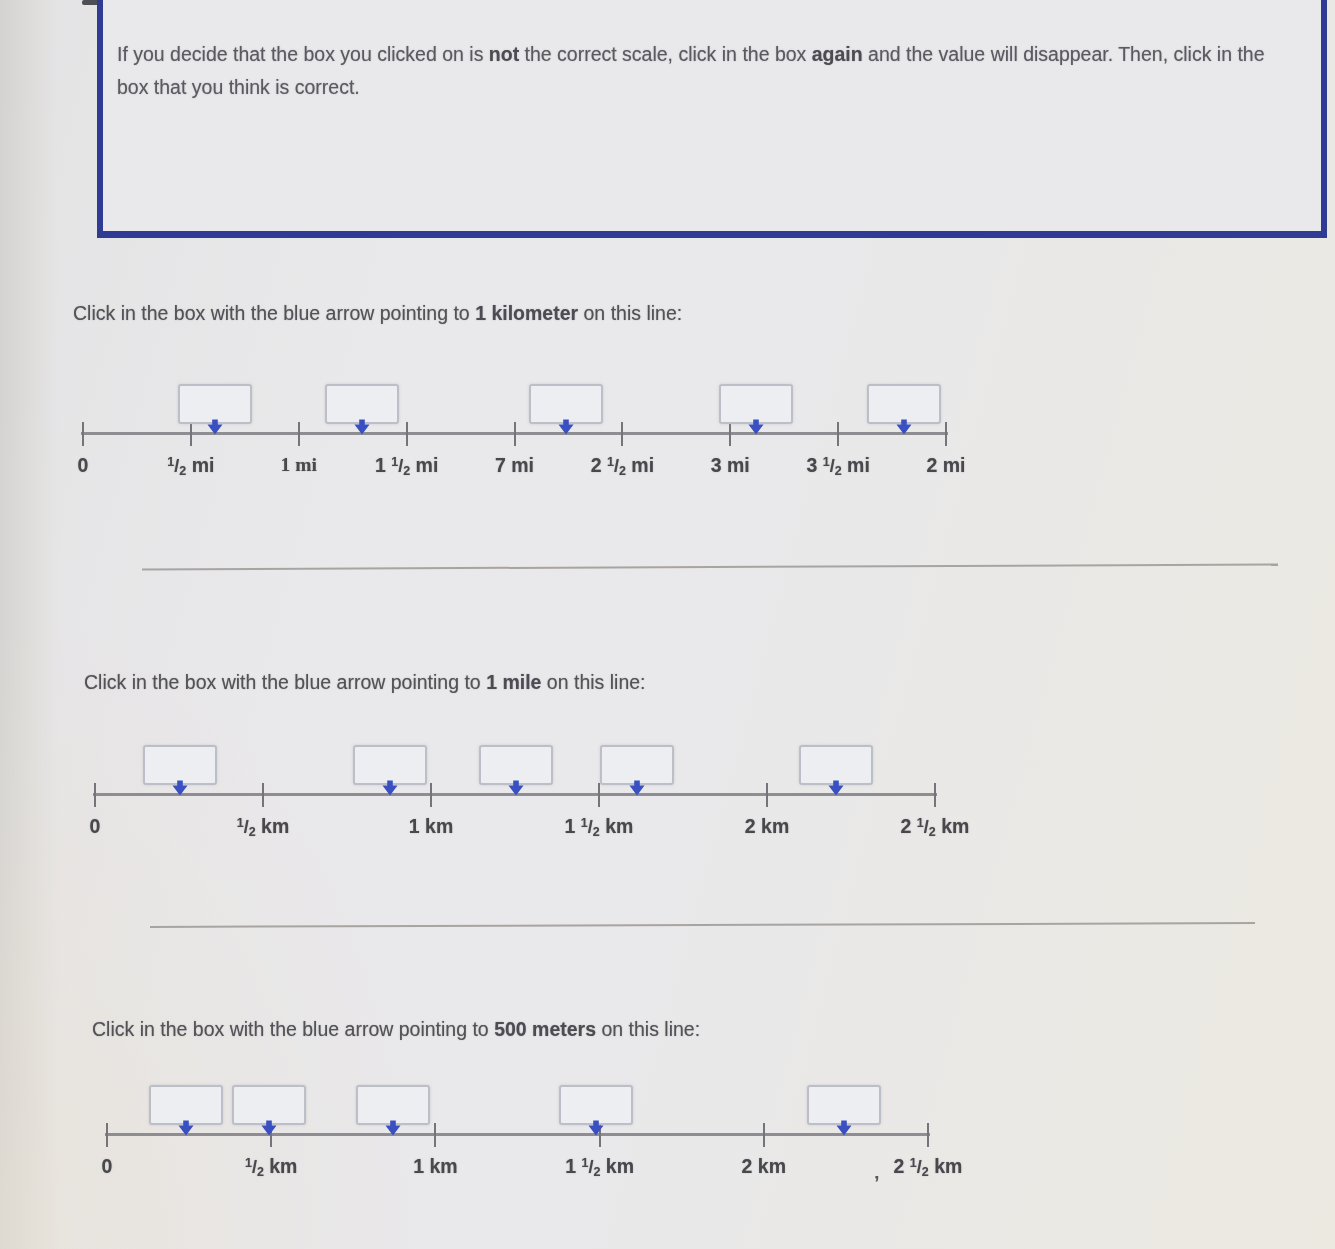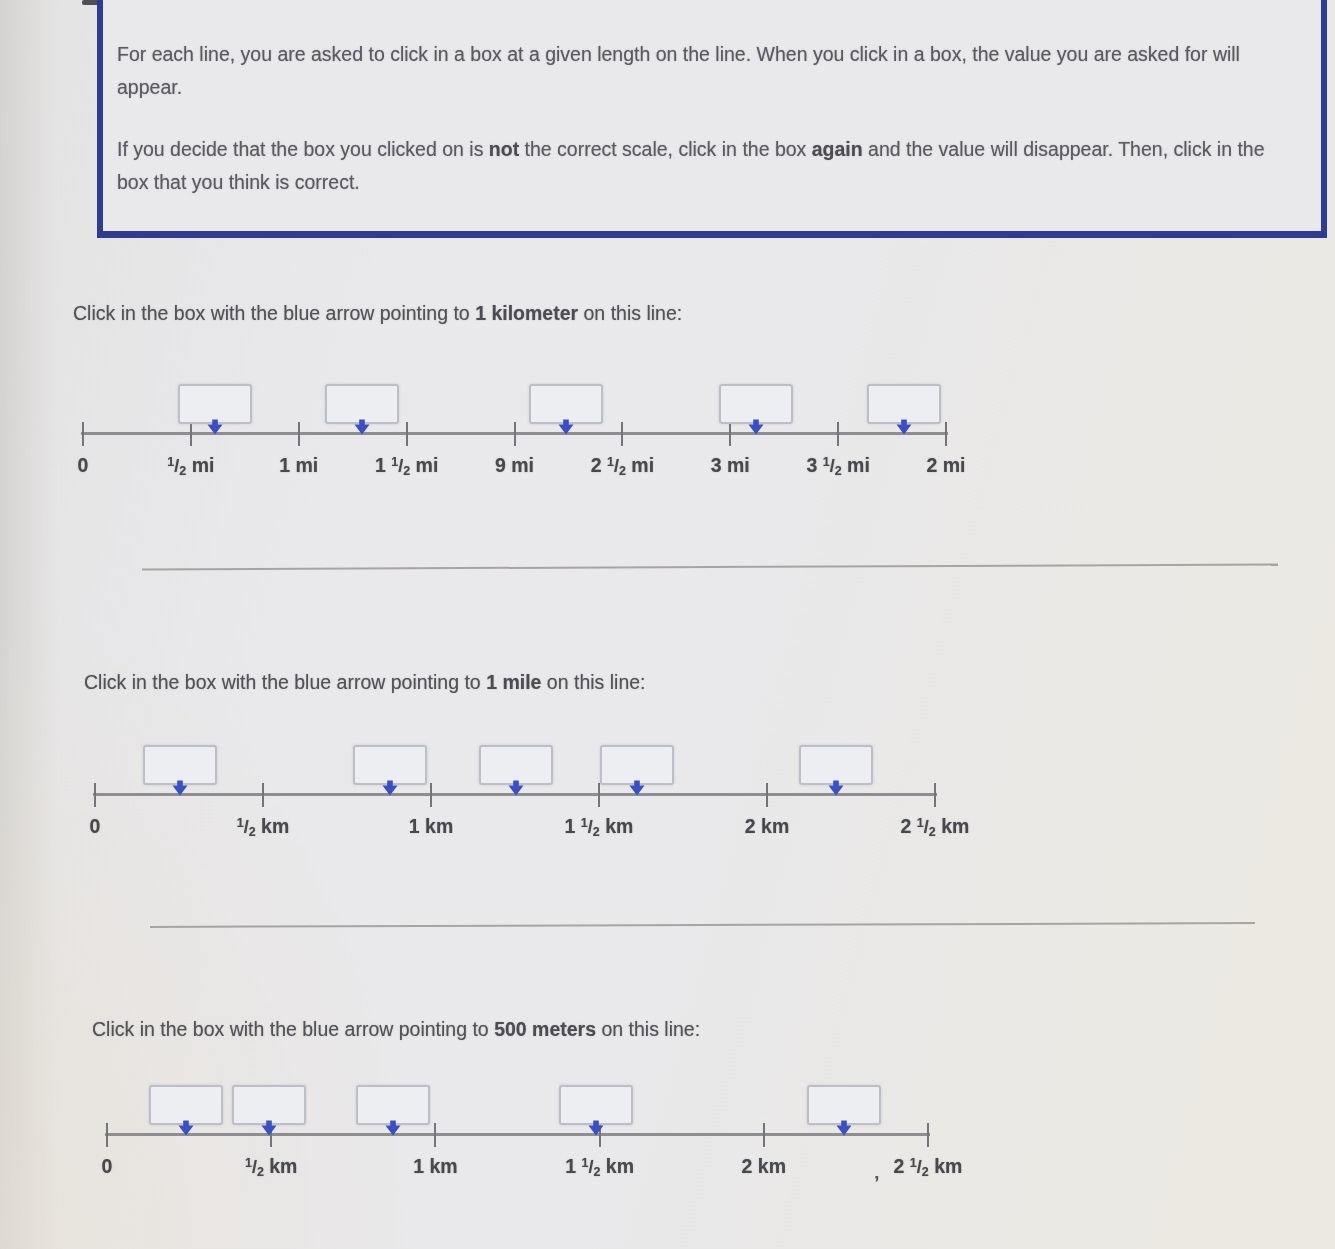--- a/index.html
+++ b/index.html
@@ -75,37 +75,36 @@
 <body>
 
 <div class="page">
   <div class="edge-strip"></div>
   <div class="warm-corner"></div>
   <div class="smudge s1"></div>
   <div class="smudge s2"></div>
   <div class="smudge s3"></div>
 
   <div class="instruction-box">
-    <p><span>For each line, you are asked to click in a box at a given length on the line. When you click in a box, the value you are asked for will appear.</span></p>
     <p><span>If you decide that the box you clicked on is </span><b>not</b><span> the correct scale, click in the box </span><b>again</b><span> and the value will disappear. Then, click in the box that you think is correct.</span></p>
   </div>
 
   <p class="prompt p1"><span>Click in the box with the blue arrow pointing to </span><b>1 kilometer</b><span> on this line:</span></p>
   <div class="numberline l1">
       <div class="rail"></div>
       <div class="tick" style="left: 0%;"></div>
       <div class="tick-label" style="left: 0%;">0</div>
       <div class="tick" style="left: 12.5%;"></div>
       <div class="tick-label" style="left: 12.5%;"><span class="fr"><span class="fn">1</span><span class="fs">/</span><span class="fd">2</span></span> mi</div>
       <div class="tick" style="left: 25%;"></div>
-      <div class="tick-label" style="left: 25%;">1 mi</div>
+      <div class="tick-label" style="left: 25%; font-family: Liberation Serif, serif;">1 mi</div>
       <div class="tick" style="left: 37.5%;"></div>
       <div class="tick-label" style="left: 37.5%;">1 <span class="fr"><span class="fn">1</span><span class="fs">/</span><span class="fd">2</span></span> mi</div>
       <div class="tick" style="left: 50%;"></div>
-      <div class="tick-label" style="left: 50%;">9 mi</div>
+      <div class="tick-label" style="left: 50%;">7 mi</div>
       <div class="tick" style="left: 62.5%;"></div>
       <div class="tick-label" style="left: 62.5%;">2 <span class="fr"><span class="fn">1</span><span class="fs">/</span><span class="fd">2</span></span> mi</div>
       <div class="tick" style="left: 75%;"></div>
       <div class="tick-label" style="left: 75%;">3 mi</div>
       <div class="tick" style="left: 87.5%;"></div>
       <div class="tick-label" style="left: 87.5%;">3 <span class="fr"><span class="fn">1</span><span class="fs">/</span><span class="fd">2</span></span> mi</div>
       <div class="tick" style="left: 100%;"></div>
       <div class="tick-label" style="left: 100%;">2 mi</div>
       <div class="answer-box" style="left: 15.3%;"></div>
       <div class="arrow" style="left: 15.3%;"><svg width="20" height="16" viewBox="0 0 20 16">

